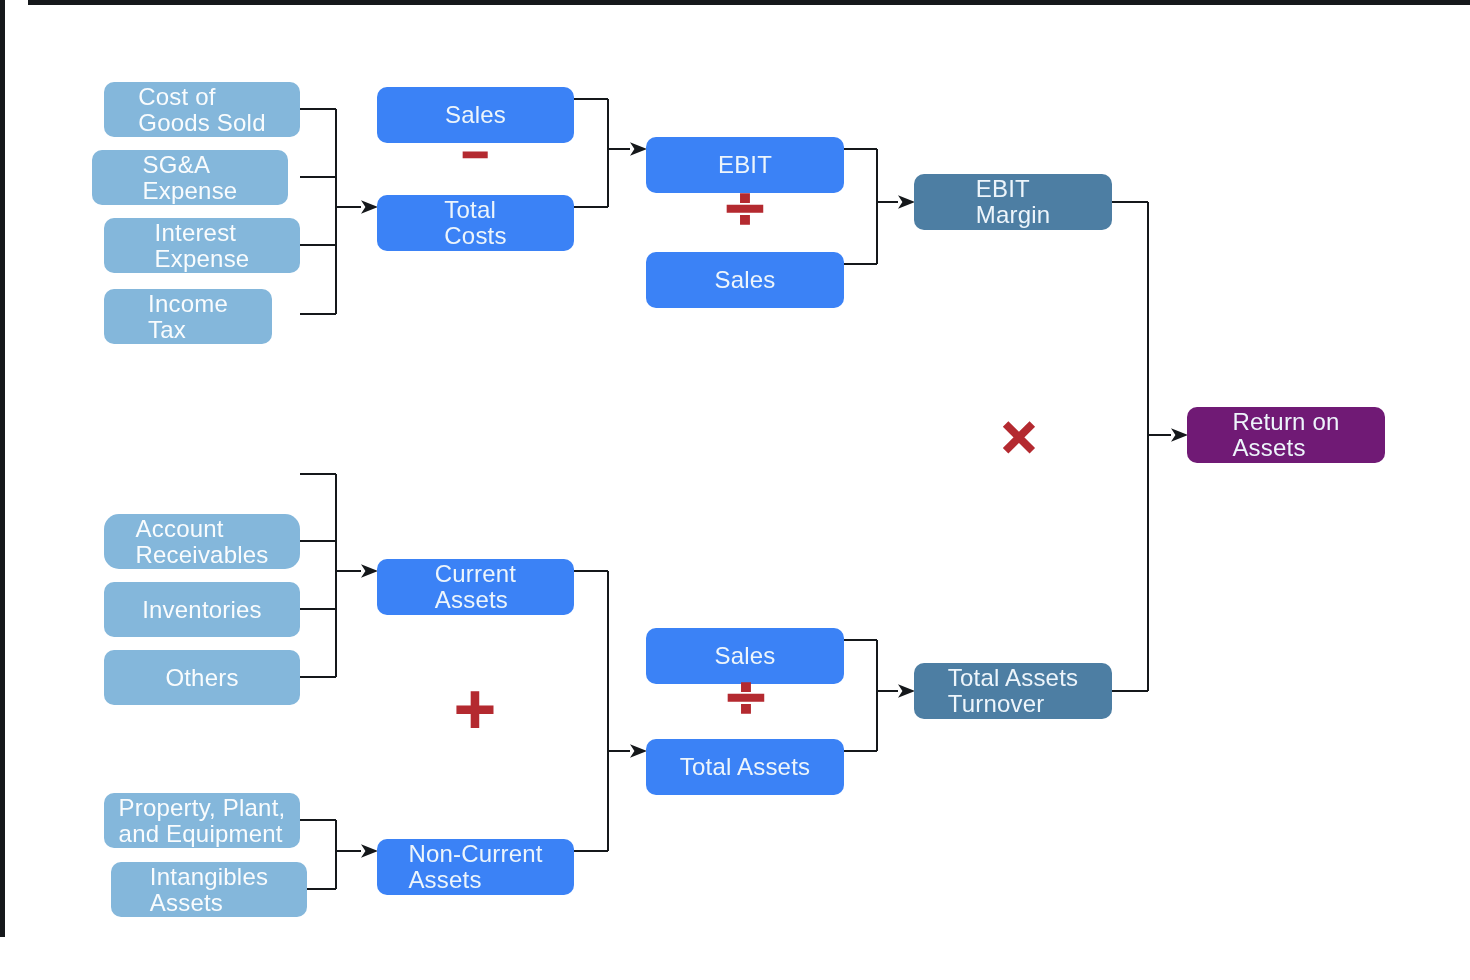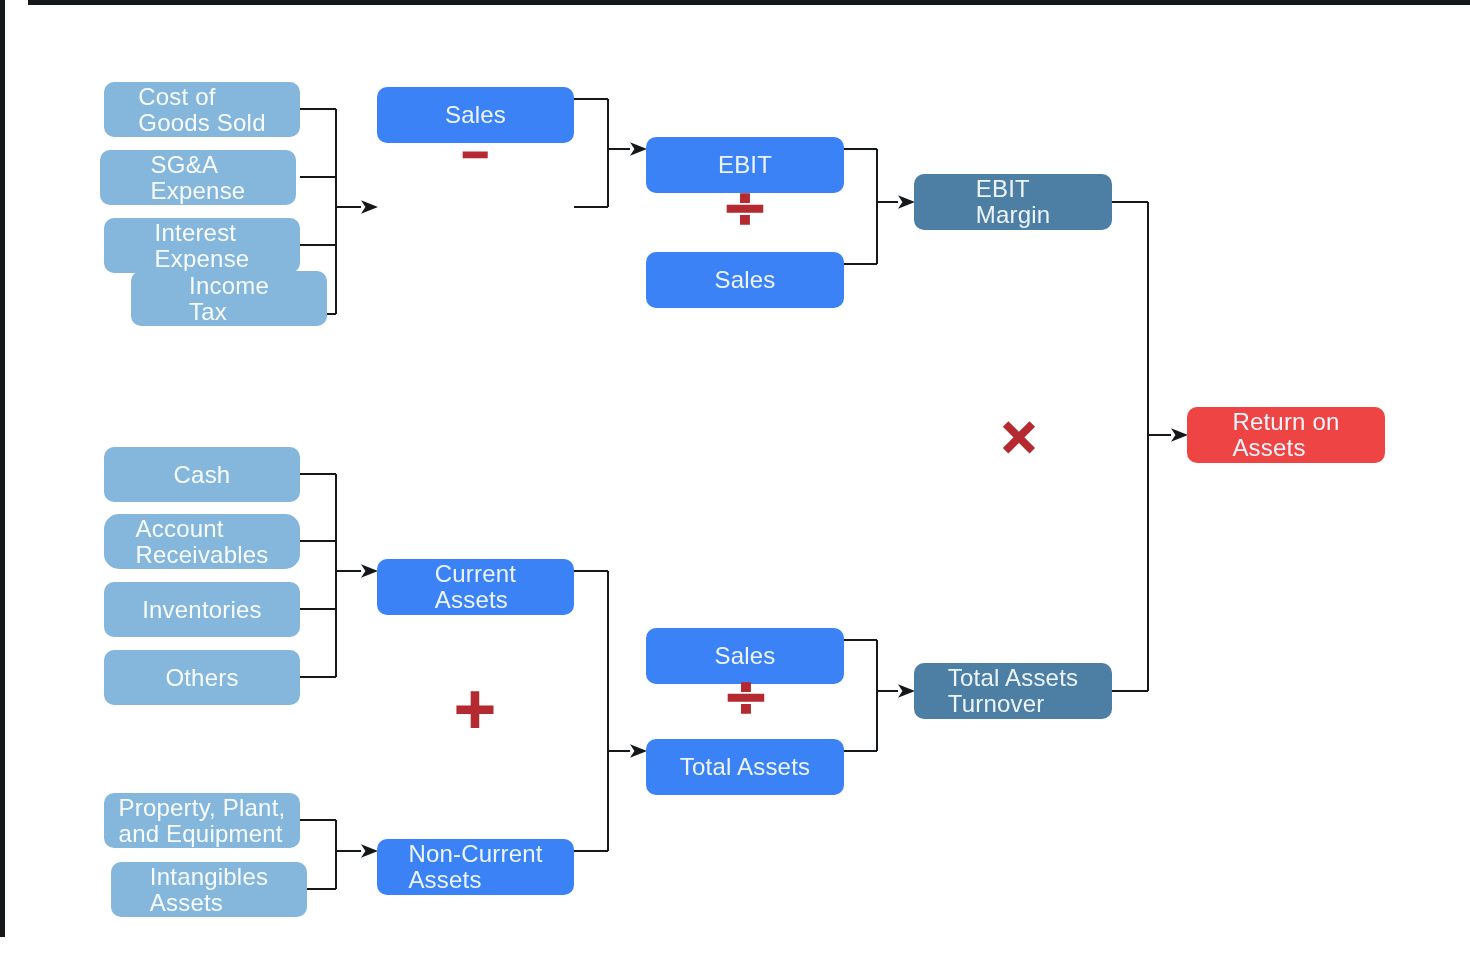--- a/index.html
+++ b/index.html
@@ -11,21 +11,21 @@
   }
   svg.wires { position:absolute; left:0; top:0; width:1470px; height:980px; }
   .node {
     position:absolute; display:flex; align-items:center; justify-content:center;
     border-radius:10px; color:#edf5fb; font-size:24px;
     line-height:26px; white-space:pre-line; letter-spacing:0.2px;
   }
   .t1 { background:#84b7db; color:rgba(255,255,255,0.95); }
   .t2 { background:#3b82f6;margin-top:16px; }
   .t3 { background:#4d7ea3; }
-  .t4 { background:#ef4444; }
+  .t4 { background:#701a75; }
   .op {
     position:absolute; transform:translate(-50%,-50%);
     color:#b42a30; font-weight:700; line-height:1;
     font-family:"DejaVu Sans", sans-serif;
   }
   .op-minus  { font-size:36px; -webkit-text-stroke:2.5px #b42a30; }
   .op-divide { font-size:56px; -webkit-text-stroke:1.5px #b42a30; }
   .op-plus   { font-size:56px; -webkit-text-stroke:2px #b42a30; }
   .op-times  { font-size:50px; -webkit-text-stroke:2px #b42a30; }
   .edge { position:absolute; background:#15181b; }
@@ -66,39 +66,40 @@
       <path d="M844 640 H877 M844 751 H877 M877 640 V751"></path>
       <path marker-end="url(#arrow)" d="M877 691 H898"></path>
 
       <path d="M1112 202 H1148 M1112 691 H1148 M1148 202 V691"></path>
       <path marker-end="url(#arrow)" d="M1148 435 H1171"></path>
     </g>
   </svg>
 
   <div class="node t1" style="left:104px; top:82px;  width:196px; height:55px;">Cost of
 Goods Sold</div>
-  <div class="node t1" style="left:100px; top:150px; width:196px; height:55px;">SG&amp;A
+  <div class="node t1" style="left:92px; top:150px; width:196px; height:55px;">SG&amp;A
 Expense</div>
   <div class="node t1" style="left:104px; top:218px; width:196px; height:55px;">Interest
 Expense</div>
-  <div class="node t1" style="left:104px; top:271px; width:196px; height:55px;margin-left:27px;">Income
+  <div class="node t1" style="left:104px; top:289px; width:168px; height:55px;">Income
 Tax</div>
 
-  <div class="node t1" style="left:104px; top:447px; width:196px; height:55px;">Cash</div>
   <div class="node t1" style="left:104px; top:514px; width:196px; height:55px;border-radius:15px;">Account
 Receivables</div>
   <div class="node t1" style="left:104px; top:650px; width:196px; height:55px;">Others</div>
   <div class="node t1" style="left:104px; top:582px; width:196px; height:55px;">Inventories</div>
 
   <div class="node t1" style="left:104px; top:793px; width:196px; height:55px;">Property, Plant,
 and Equipment</div>
   <div class="node t1" style="left:104px; top:862px; width:196px; height:55px;margin-left:7px;">Intangibles
 Assets</div>
 
   <div class="node t2" style="left:377px; top:71px;  width:197px; height:56px;">Sales</div>
+  <div class="node t2" style="left:377px; top:179px; width:197px; height:56px;">Total
+Costs</div>
   <div class="node t2" style="left:377px; top:543px; width:197px; height:56px;">Current
 Assets</div>
   <div class="node t2" style="left:377px; top:823px; width:197px; height:56px;">Non-Current
 Assets</div>
 
   <div class="node t2" style="left:646px; top:121px; width:198px; height:56px;">EBIT</div>
   <div class="node t2" style="left:646px; top:236px; width:198px; height:56px;">Sales</div>
   <div class="node t2" style="left:646px; top:612px; width:198px; height:56px;">Sales</div>
   <div class="node t2" style="left:646px; top:723px; width:198px; height:56px;">Total Assets</div>
 

